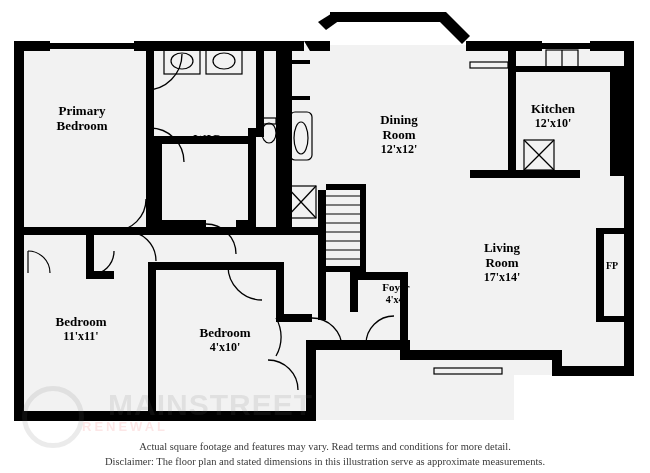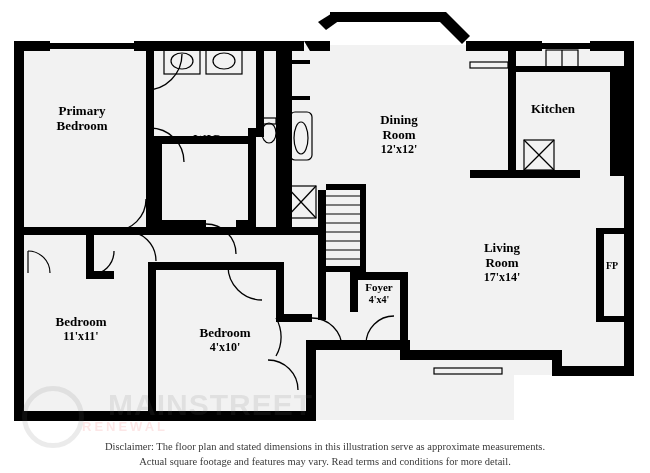--- a/index.html
+++ b/index.html
@@ -262,45 +262,46 @@
 <div class="room-label" style="left:22px;top:315px;width:118px;">
   <span class="nm">Bedroom</span>
   <span class="dim">11'x11'</span>
 </div>
 
 <div class="room-label" style="left:165px;top:326px;width:120px;">
   <span class="nm">Bedroom</span>
   <span class="dim">4'x10'</span>
 </div>
 
-<div class="room-label small" style="left:345px;top:281px;width:68px;">
+<div class="room-label small" style="left:362px;top:281px;width:68px;">
   <span class="nm">Foyer</span>
   <span class="dim">4'x4'</span>
 </div>
 
 <div class="room-label" style="left:349px;top:85px;width:100px;margin-top:28px;">
   <span class="nm">Dining</span>
   <span class="nm">Room</span>
   <span class="dim">12'x12'</span>
 </div>
 
 <div class="room-label" style="left:505px;top:102px;width:96px;">
   <span class="nm">Kitchen</span>
+  <span class="dim">12'x10'</span>
 </div>
 
 <div class="room-label" style="left:455px;top:241px;width:94px;">
   <span class="nm">Living</span>
   <span class="nm">Room</span>
   <span class="dim">17'x14'</span>
 </div>
 
 <div class="fp-label" style="left:606px;top:260px;">FP</div>
 
 <div class="wm">
   <div class="wm-ring"></div>
   <div class="wm-text">MAINSTREET</div>
   <div class="wm-sub">RENEWAL</div>
 </div>
 
 <div class="disclaimer">
+  <div>Actual square footage and features may vary. Read terms and conditions for more detail.</div>
   <div>Disclaimer: The floor plan and stated dimensions in this illustration serve as approximate measurements.</div>
-  <div>Actual square footage and features may vary. Read terms and conditions for more detail.</div>
 </div>
 
 </body></html>

